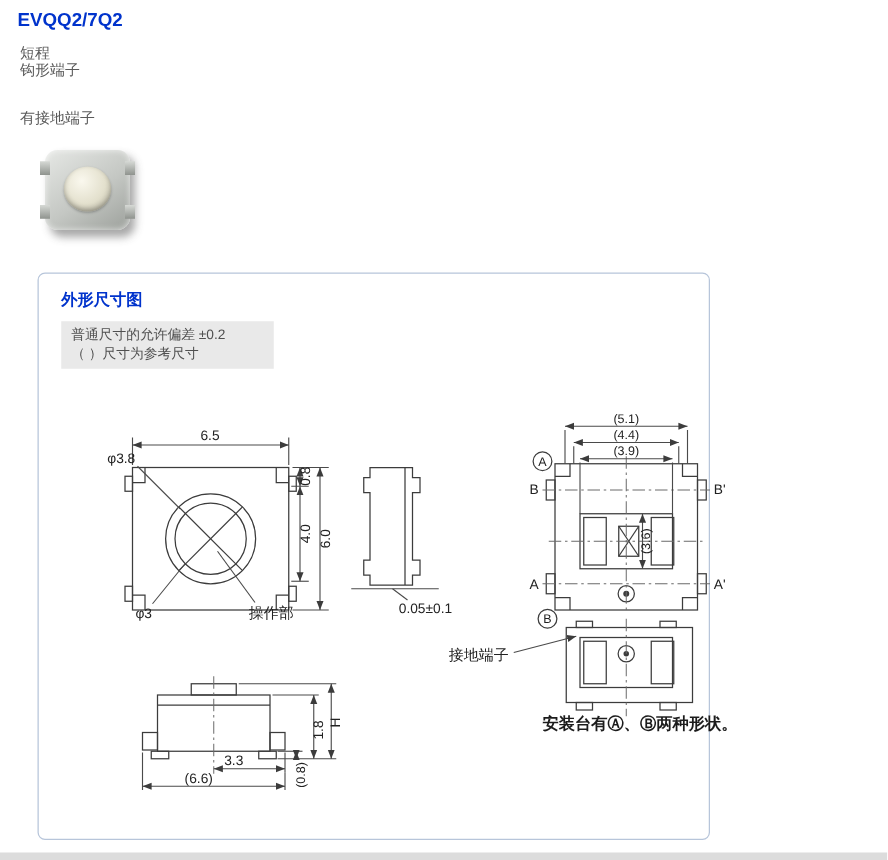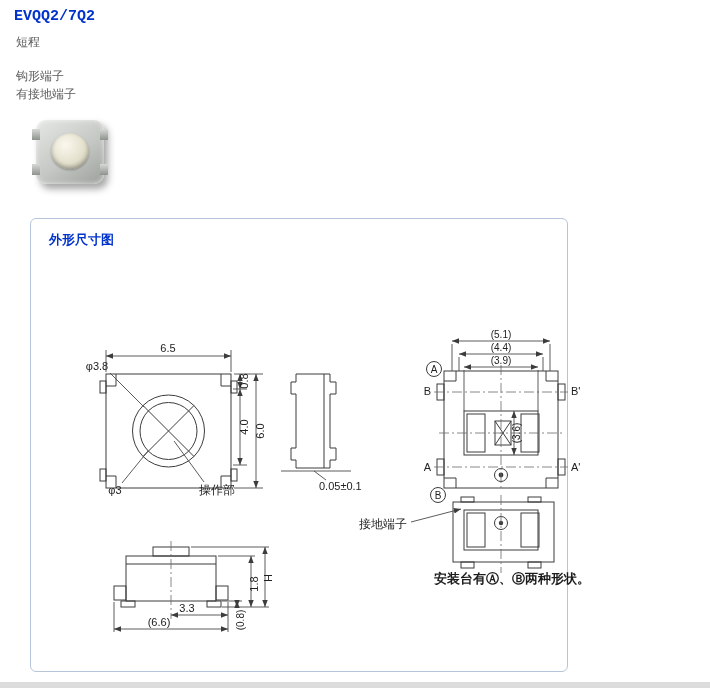--- a/index.html
+++ b/index.html
@@ -1,22 +1,22 @@
 <!DOCTYPE html>
 <html><head>
 <meta charset="utf-8">
 <style>
   * { margin:0; padding:0; box-sizing:border-box; }
   html,body { background:#fff; }
   body { font-family:"Liberation Sans","DejaVu Sans",sans-serif; }
   .page { position:relative; width:710px; height:688px; background:#ffffff; overflow:hidden; }
 
-  .title { position:absolute; left:14px; top:8px; font-size:15px; font-weight:bold; color:#0033cc;font-family:Liberation Mono, monospace; }
+  .title { position:absolute; left:14px; top:8px; font-size:15px; font-weight:bold; color:#0033cc; }
   .feature { position:absolute; left:16px; font-size:12px; color:#5a5a5a; }
-  .f0 { top:34px;text-align:right; } .f1 { top:68px; } .f2 { top:86px;text-align:center; }
+  .f0 { top:34px;text-align:right; } .f1 { top:48px; } .f2 { top:86px;text-align:center; }
 
   
   .photo { position:absolute; left:28px; top:110px; width:84px; height:84px; }
   .sw-body { position:absolute; left:8px; top:10px; width:68px; height:64px; border-radius:10px;
              background:linear-gradient(145deg,#e6e8e5 0%,#c4c7c3 55%,#9ca09b 100%);
              box-shadow:4px 5px 7px rgba(60,60,60,.45), inset 0 0 5px rgba(255,255,255,.7); }
   .sw-term { position:absolute; width:8px; height:11px; background:linear-gradient(#d6d9d5,#8f938e); }
   .t-tl { left:-4px; top:9px; } .t-bl { left:-4px; bottom:9px; }
   .t-tr { right:-4px; top:9px; } .t-br { right:-4px; bottom:9px; }
   .sw-btn { position:absolute; left:50%; top:50%; transform:translate(-50%,-52%); width:38px; height:36px;
@@ -58,20 +58,24 @@
       <div class="sw-term t-tl"></div>
       <div class="sw-term t-bl"></div>
       <div class="sw-term t-tr"></div>
       <div class="sw-term t-br"></div>
       <div class="sw-btn"></div>
     </div>
   </div>
 
   <div class="panel">
     <div class="panel-heading">外形尺寸图</div>
+    <div class="note-box">
+      <div>普通尺寸的允许偏差 ±0.2</div>
+      <div>（ ）尺寸为参考尺寸</div>
+    </div>
 
     <svg class="drawing-svg" width="650" height="368" viewBox="0 0 650 368" xmlns="http://www.w3.org/2000/svg">
       <defs>
         <marker id="ar" viewBox="0 0 10 10" refX="9" refY="5" markerWidth="9" markerHeight="9" orient="auto-start-reverse">
           <path d="M0,1.5 L9,5 L0,8.5 z" fill="#3c3c3c"></path>
         </marker>
         <pattern id="hch" width="5" height="5" patternUnits="userSpaceOnUse" patternTransform="rotate(45)">
           <rect width="5" height="5" fill="#ffffff"></rect>
           <line x1="0" y1="0" x2="0" y2="5" stroke="#6a6a6a" stroke-width="1.1"></line>
         </pattern>

